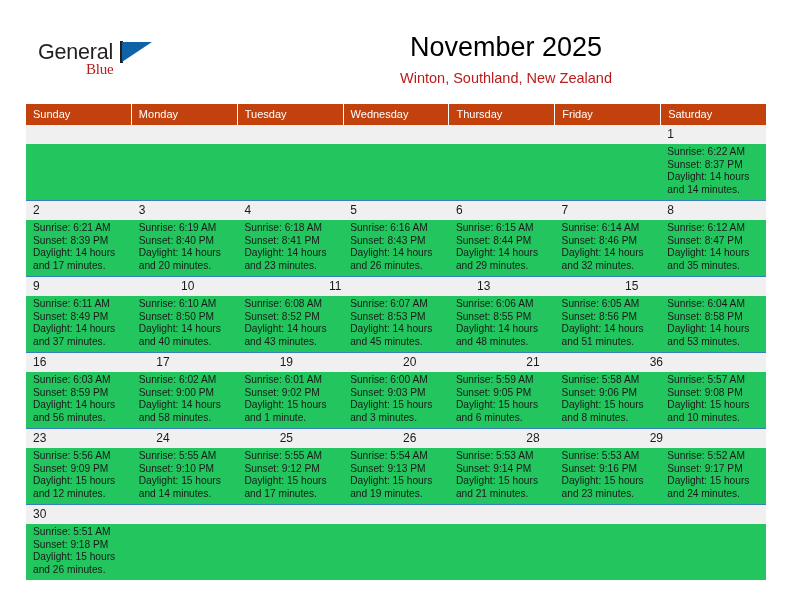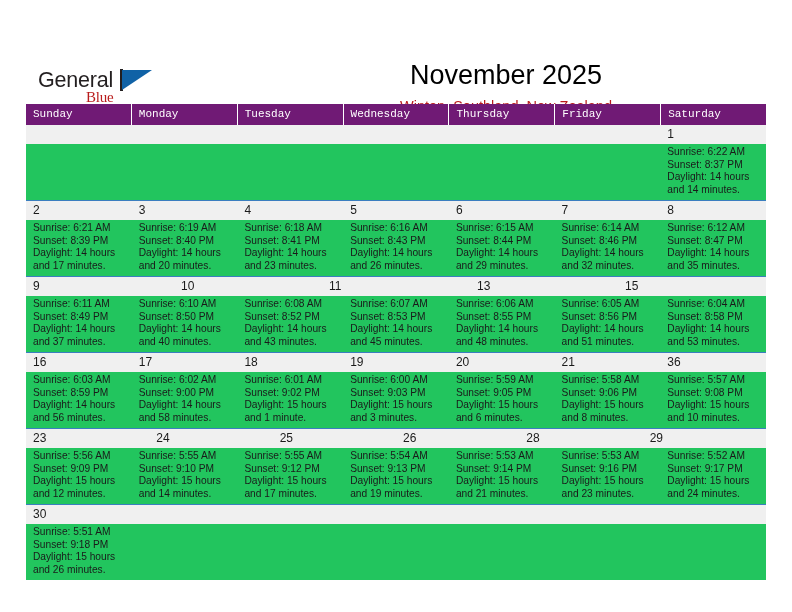--- a/index.html
+++ b/index.html
@@ -22,21 +22,20 @@
     box-sizing: border-box;
   }
 
   
   .header {
     position: absolute;
     left: 0;
     top: 0;
     width: 648px;
     height: 104px;
-    margin-top: 28px;
   }
 
   .logo {
     position: absolute;
     left: 38px;
     top: 40px;
     width: 140px;
     height: 52px;
   }
   .logo-general {
@@ -102,22 +101,21 @@
     position: absolute;
     left: 26px;
     top: 104px;
     width: 740px;
   }
 
   .weekday-row {
     display: flex;
     width: 100%;
     height: 21px;
-    background: #701a75;
-    font-family: Liberation Mono, monospace;
+    background: #c2410c;
   }
   .weekday-cell {
     flex: 1 1 0;
     color: #ffffff;
     font-size: 11px;
     line-height: 21px;
     padding-left: 7px;
     box-sizing: border-box;
     border-right: 1px solid #ffffff;
     overflow: hidden;
@@ -333,21 +331,20 @@
               <div class="line">Sunset: 8:58 PM</div>
               <div class="line">Daylight: 14 hours</div>
               <div class="line">and 53 minutes.</div>
             </div>
           </div>
         </div>
         <div class="week-row">
           <div class="daynum-band">
             <div class="daynum-cell">16</div>
             <div class="daynum-cell">17</div>
-            <div class="daynum-cell">18</div>
             <div class="daynum-cell">19</div>
             <div class="daynum-cell">20</div>
             <div class="daynum-cell">21</div>
             <div class="daynum-cell">36</div>
           </div>
           <div class="detail-band">
             <div class="detail-cell">
               <div class="line">Sunrise: 6:03 AM</div>
               <div class="line">Sunset: 8:59 PM</div>
               <div class="line">Daylight: 14 hours</div>

